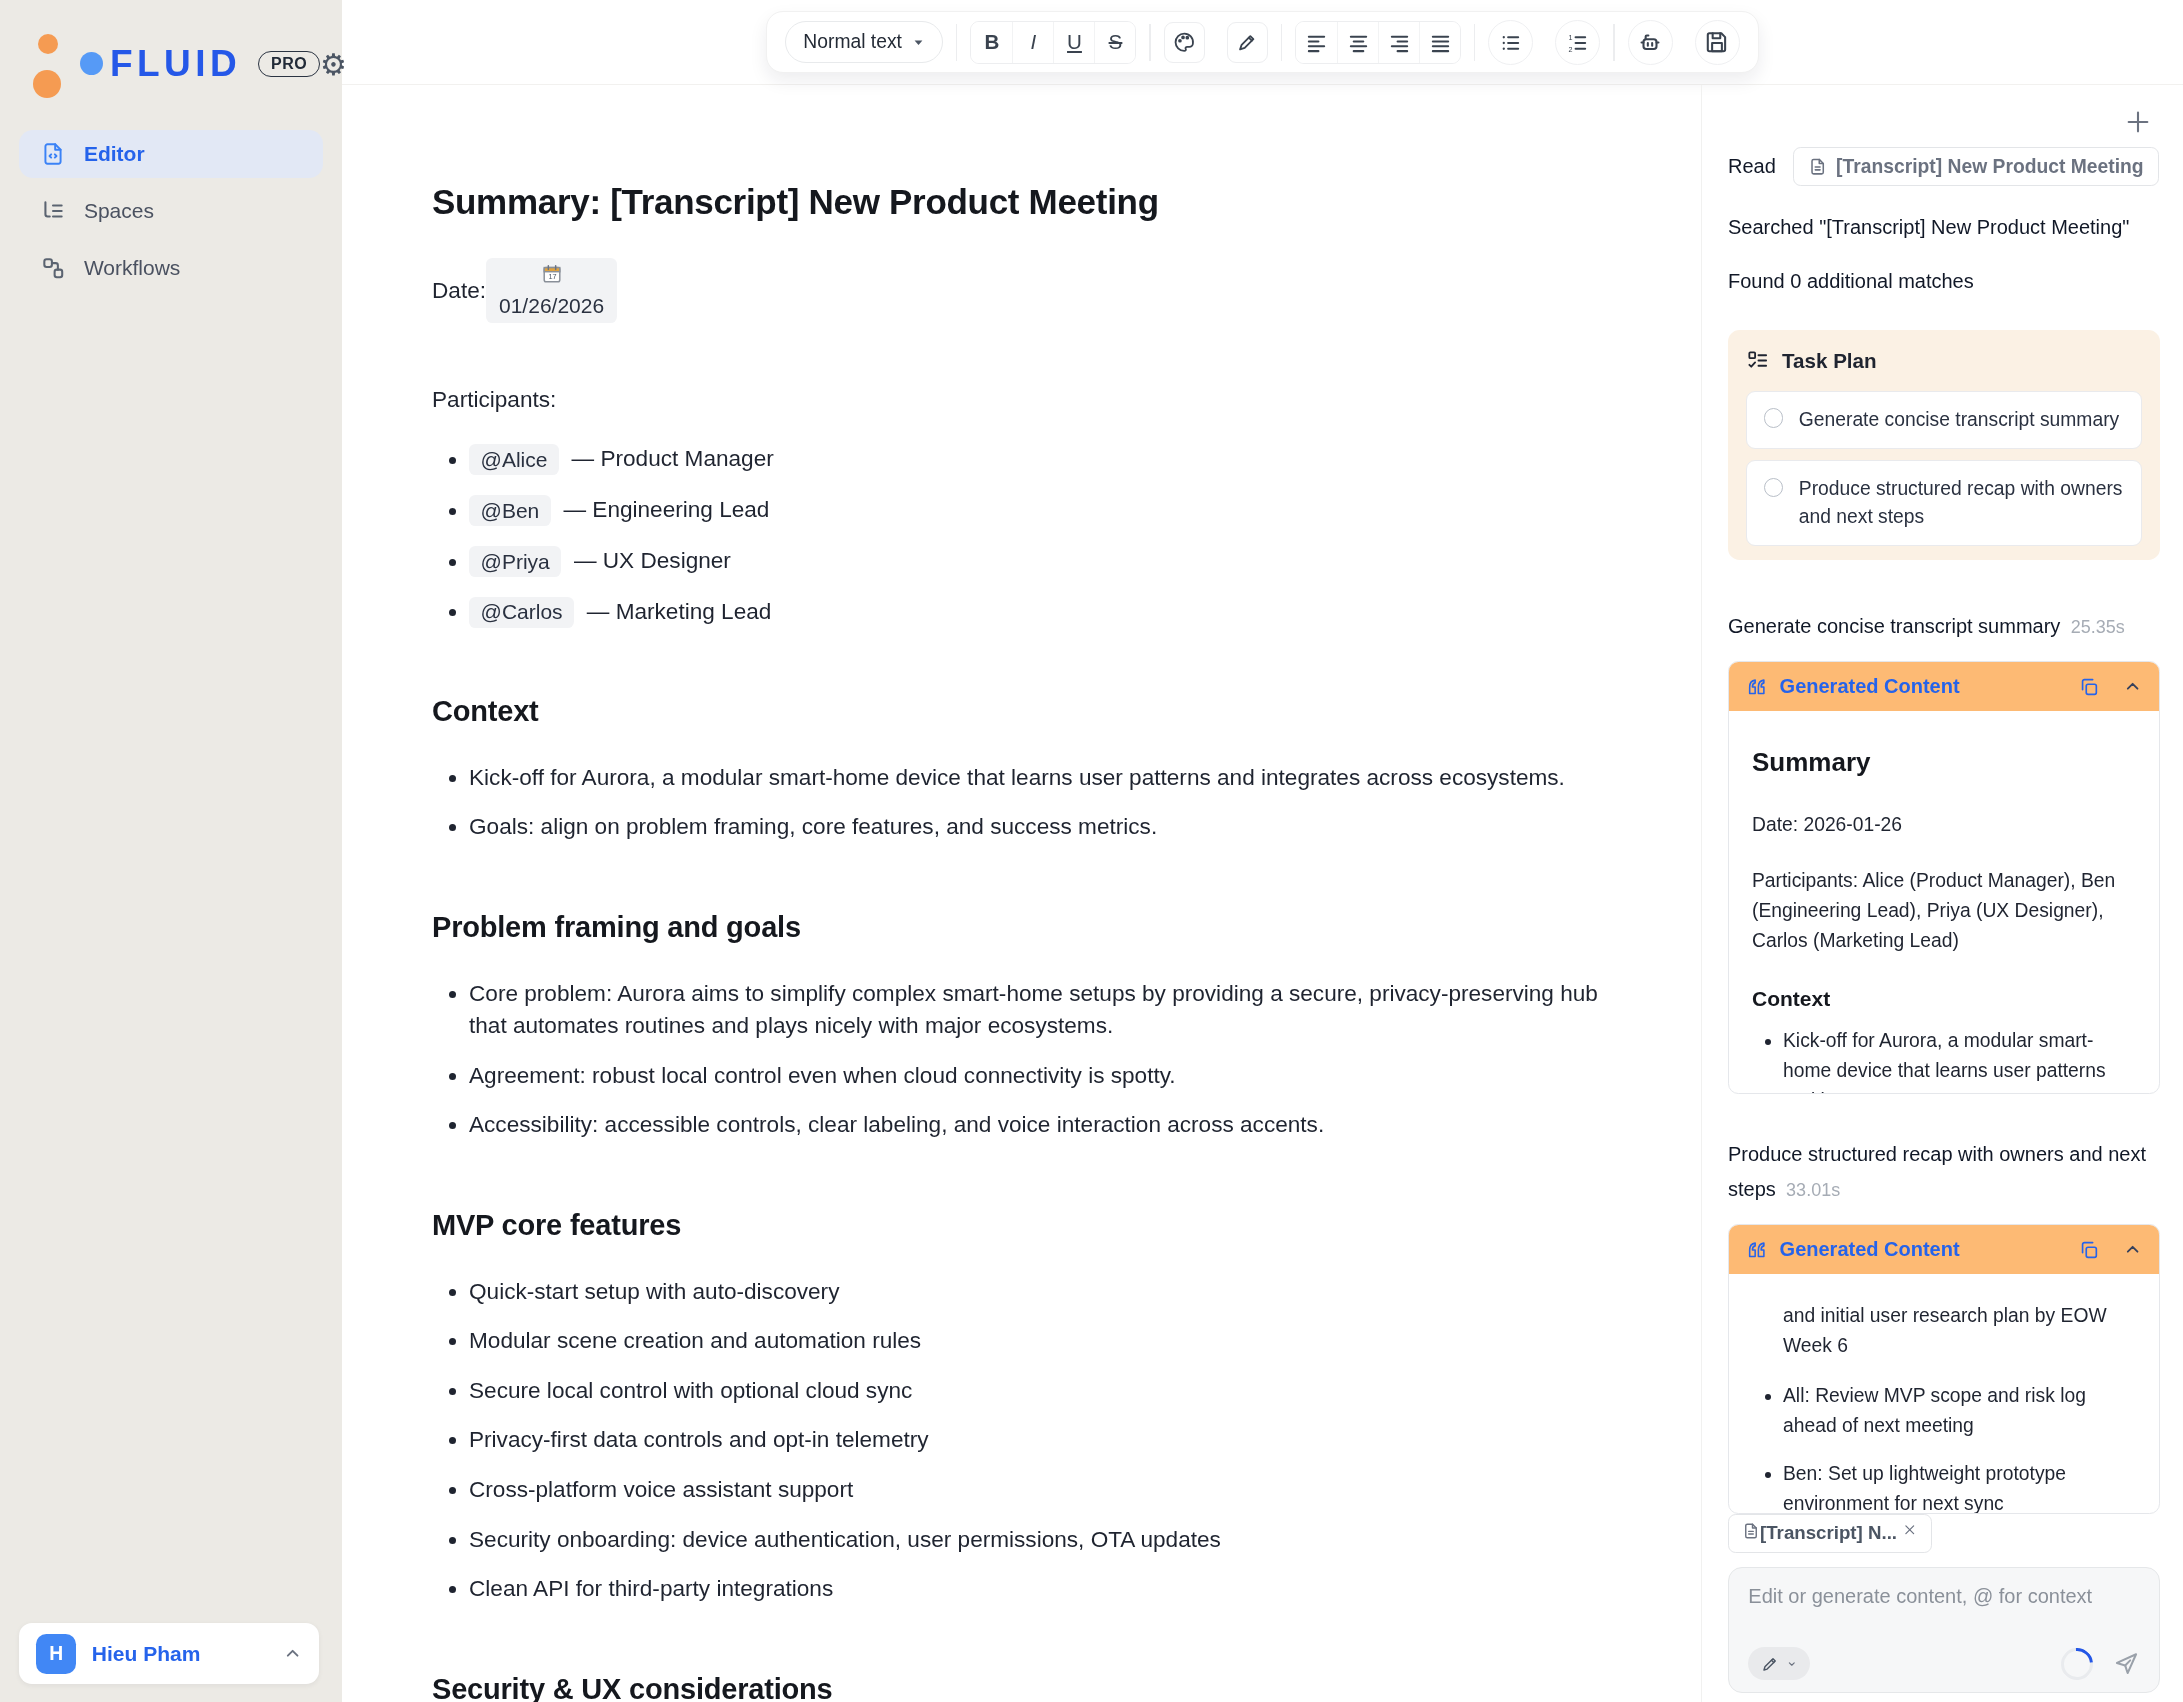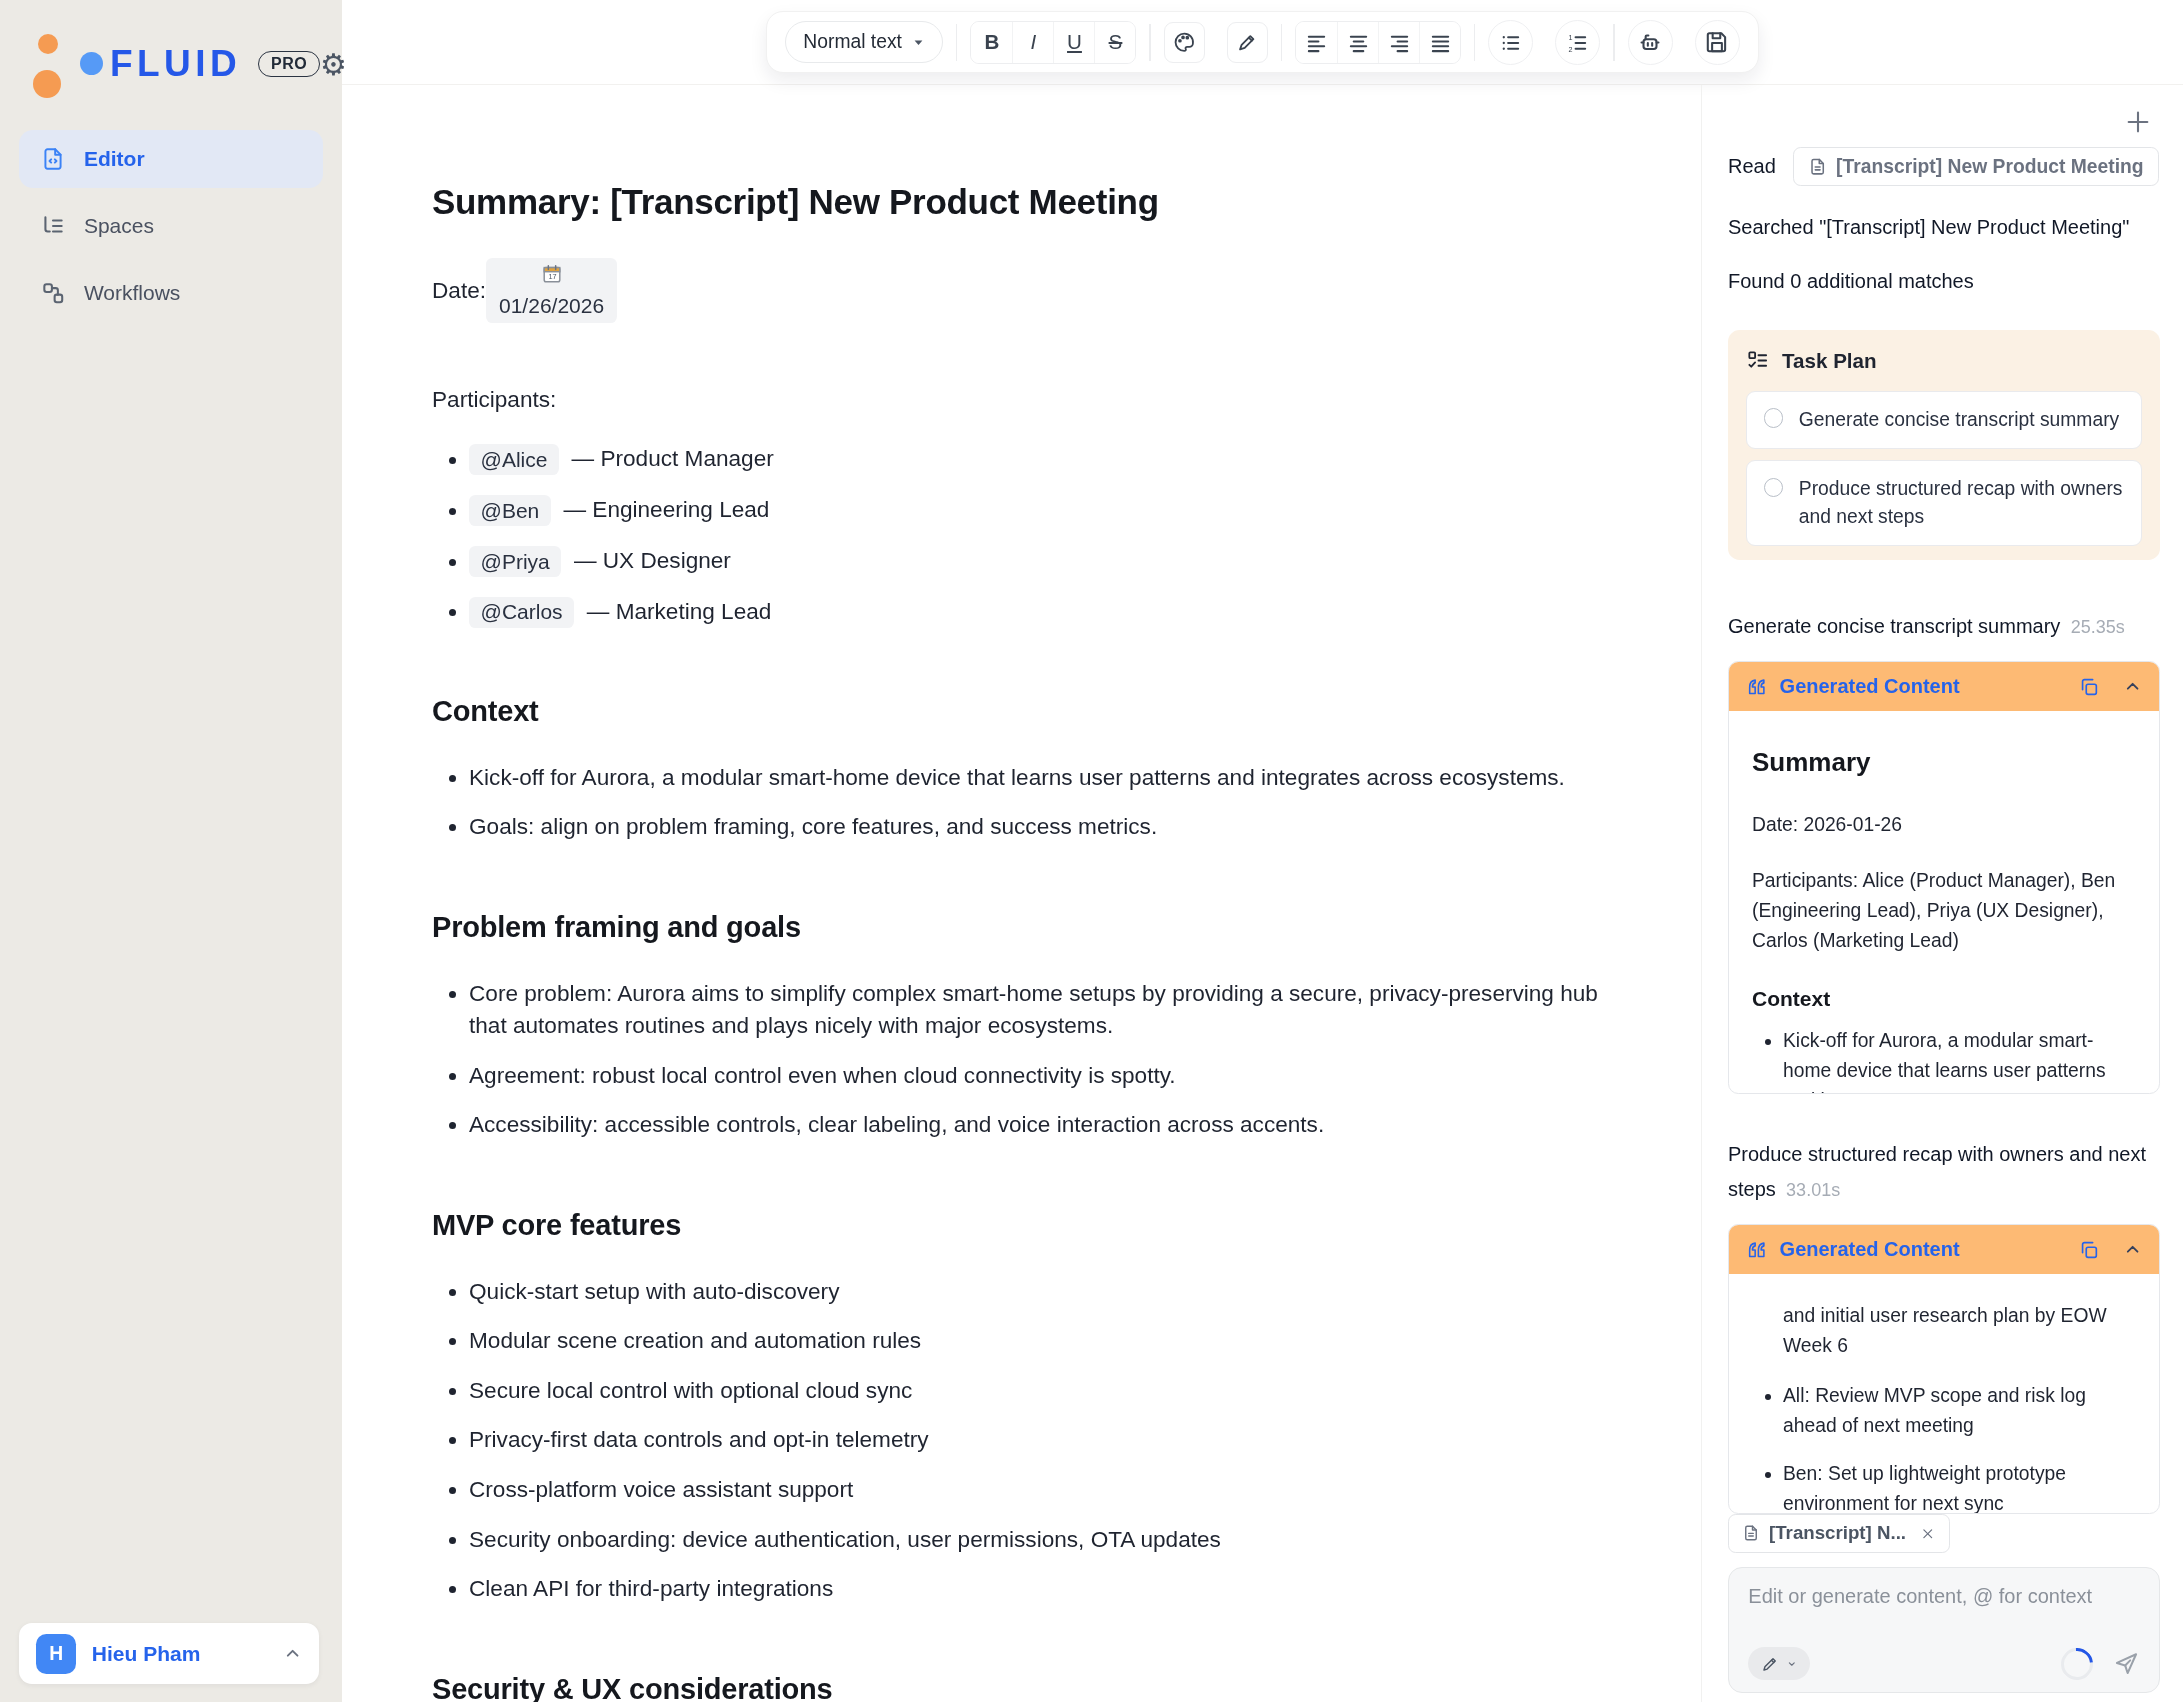--- a/index.html
+++ b/index.html
@@ -12,21 +12,21 @@
   .logo-row { display:flex; align-items:center; padding:30px 26px 32px 30px; }
   .logo-mark { position:relative; width:76px; height:68px; flex:0 0 auto; }
   .logo-dot { position:absolute; border-radius:50%; }
   .dot-o-small { width:20.6px; height:20.6px; background:#F59B52; left:7.7px; top:3.9px; }
   .dot-blue    { width:23px; height:23px; background:#569AF6; left:50px; top:22px; }
   .dot-o-big   { width:28px; height:28px; background:#F59B52; left:2.6px;  top:40px; }
   .logo-text { font-size:37px; font-weight:600; letter-spacing:4.5px; color:#2558E8; margin-left:3.9px; }
   .pro-badge { margin-left:17px; border:1.9px solid #2B3442; border-radius:644px; padding:2.6px 11.6px; font-size:16px; font-weight:700; letter-spacing:0.6px; color:#222B38; }
   .gear { margin-left:auto; font-family:"DejaVu Sans", sans-serif; font-size:30px; color:#4B5563; cursor:pointer; }
   .nav { padding:0 19.3px; }
-  .nav-item { height:58px; border-radius:14px; display:flex; align-items:center; gap:18px; padding:0 20.6px; margin-bottom:9px; font-size:21px; color:#4A5160; cursor:pointer; }
+  .nav-item { height:48px; border-radius:14px; display:flex; align-items:center; gap:18px; padding:0 20.6px; margin-bottom:9px; font-size:21px; color:#4A5160; cursor:pointer; }
   .nav-item.active { background:#E2E8F5; color:#2563EB; font-weight:700; }
   .nav-icon { width:26px; height:26px; flex:0 0 auto; }
   .user-card { margin:0 23px 18px 19.3px; margin-top:auto; background:#FFFFFF; border-radius:13px; padding:10.3px 17px; display:flex; align-items:center; gap:15.5px; box-shadow:0 1.3px 5.2px rgba(30,35,50,0.06); cursor:pointer; }
   .avatar { width:40px; height:40px; border-radius:10.3px; background:#4187F5; color:#fff; font-size:19.3px; font-weight:700; display:flex; align-items:center; justify-content:center; }
   .user-name { font-size:21px; font-weight:600; color:#2563EB; }
   .user-chevron { margin-left:auto; }
 
   
   .main { flex:1 1 auto; display:flex; flex-direction:column; height:100%; min-width:0; }
   .main-top { height:85px; flex:0 0 85px; border-bottom:1.3px solid #F2F1EF; display:flex; align-items:center; justify-content:center; }
@@ -86,21 +86,21 @@
   .gc-actions { margin-left:auto; display:flex; align-items:center; gap:23px; }
   .gc-body { padding:27px 23px 26px; font-size:19.3px; color:#1F2430; line-height:1.55; }
   .gc-body h3 { font-size:26px; font-weight:700; color:#15181E; margin:3.9px 0 27px; }
   .gc-line { margin-bottom:27px; }
   .gc-body h4 { font-size:21px; font-weight:700; color:#15181E; margin-bottom:10.3px; }
   ul.gc-ul { padding-left:31px; list-style:disc; }
   ul.gc-ul li { margin-bottom:18px; }
   ul.gc-ul li:last-child { margin-bottom:0; }
   .gc-cont { padding-left:31px; margin-bottom:20.6px; }
   .panel-bottom { margin-top:auto; }
-  .ctx-chip { display:inline-flex; align-items:center; gap:9px; border:1.3px solid #E3E5E8; border-radius:7.7px; padding:7.7px 13px; background:#fff; cursor:pointer; }
+  .ctx-chip { display:inline-flex; align-items:flex-start; border:1.3px solid #E3E5E8; border-radius:7.7px; padding:7.7px 13px; background:#fff; cursor:pointer; }
   .ctx-chip .chip-text { font-size:18.7px; font-weight:700; color:#4B5563; }
   .chip-close { margin-left:5.2px; cursor:pointer; display:flex; }
   .input-box { margin-top:14px; background:#F6F7F8; border:1.3px solid #E5E7E9; border-radius:14px; height:126px; padding:17px 19.3px 11.6px; display:flex; flex-direction:column; }
   .input-box textarea { flex:1; background:transparent; border:0; outline:0; resize:none; font-family:"Liberation Sans", sans-serif; font-size:20px; color:#1F2430; }
   .input-box textarea::placeholder { color:#8A9099; }
   .input-actions { display:flex; align-items:center; }
   .pencil-pill { background:#E9EAEC; border-radius:644px; padding:7.7px 13px; display:flex; align-items:center; gap:6.4px; cursor:pointer; }
   .right-actions { margin-left:auto; display:flex; align-items:center; gap:19.3px; }
   .spinner { width:32px; height:32px; border-radius:50%; border:3.9px solid #E9EBEE; border-top-color:#2457E6; transform:rotate(40deg); }
 </style>

